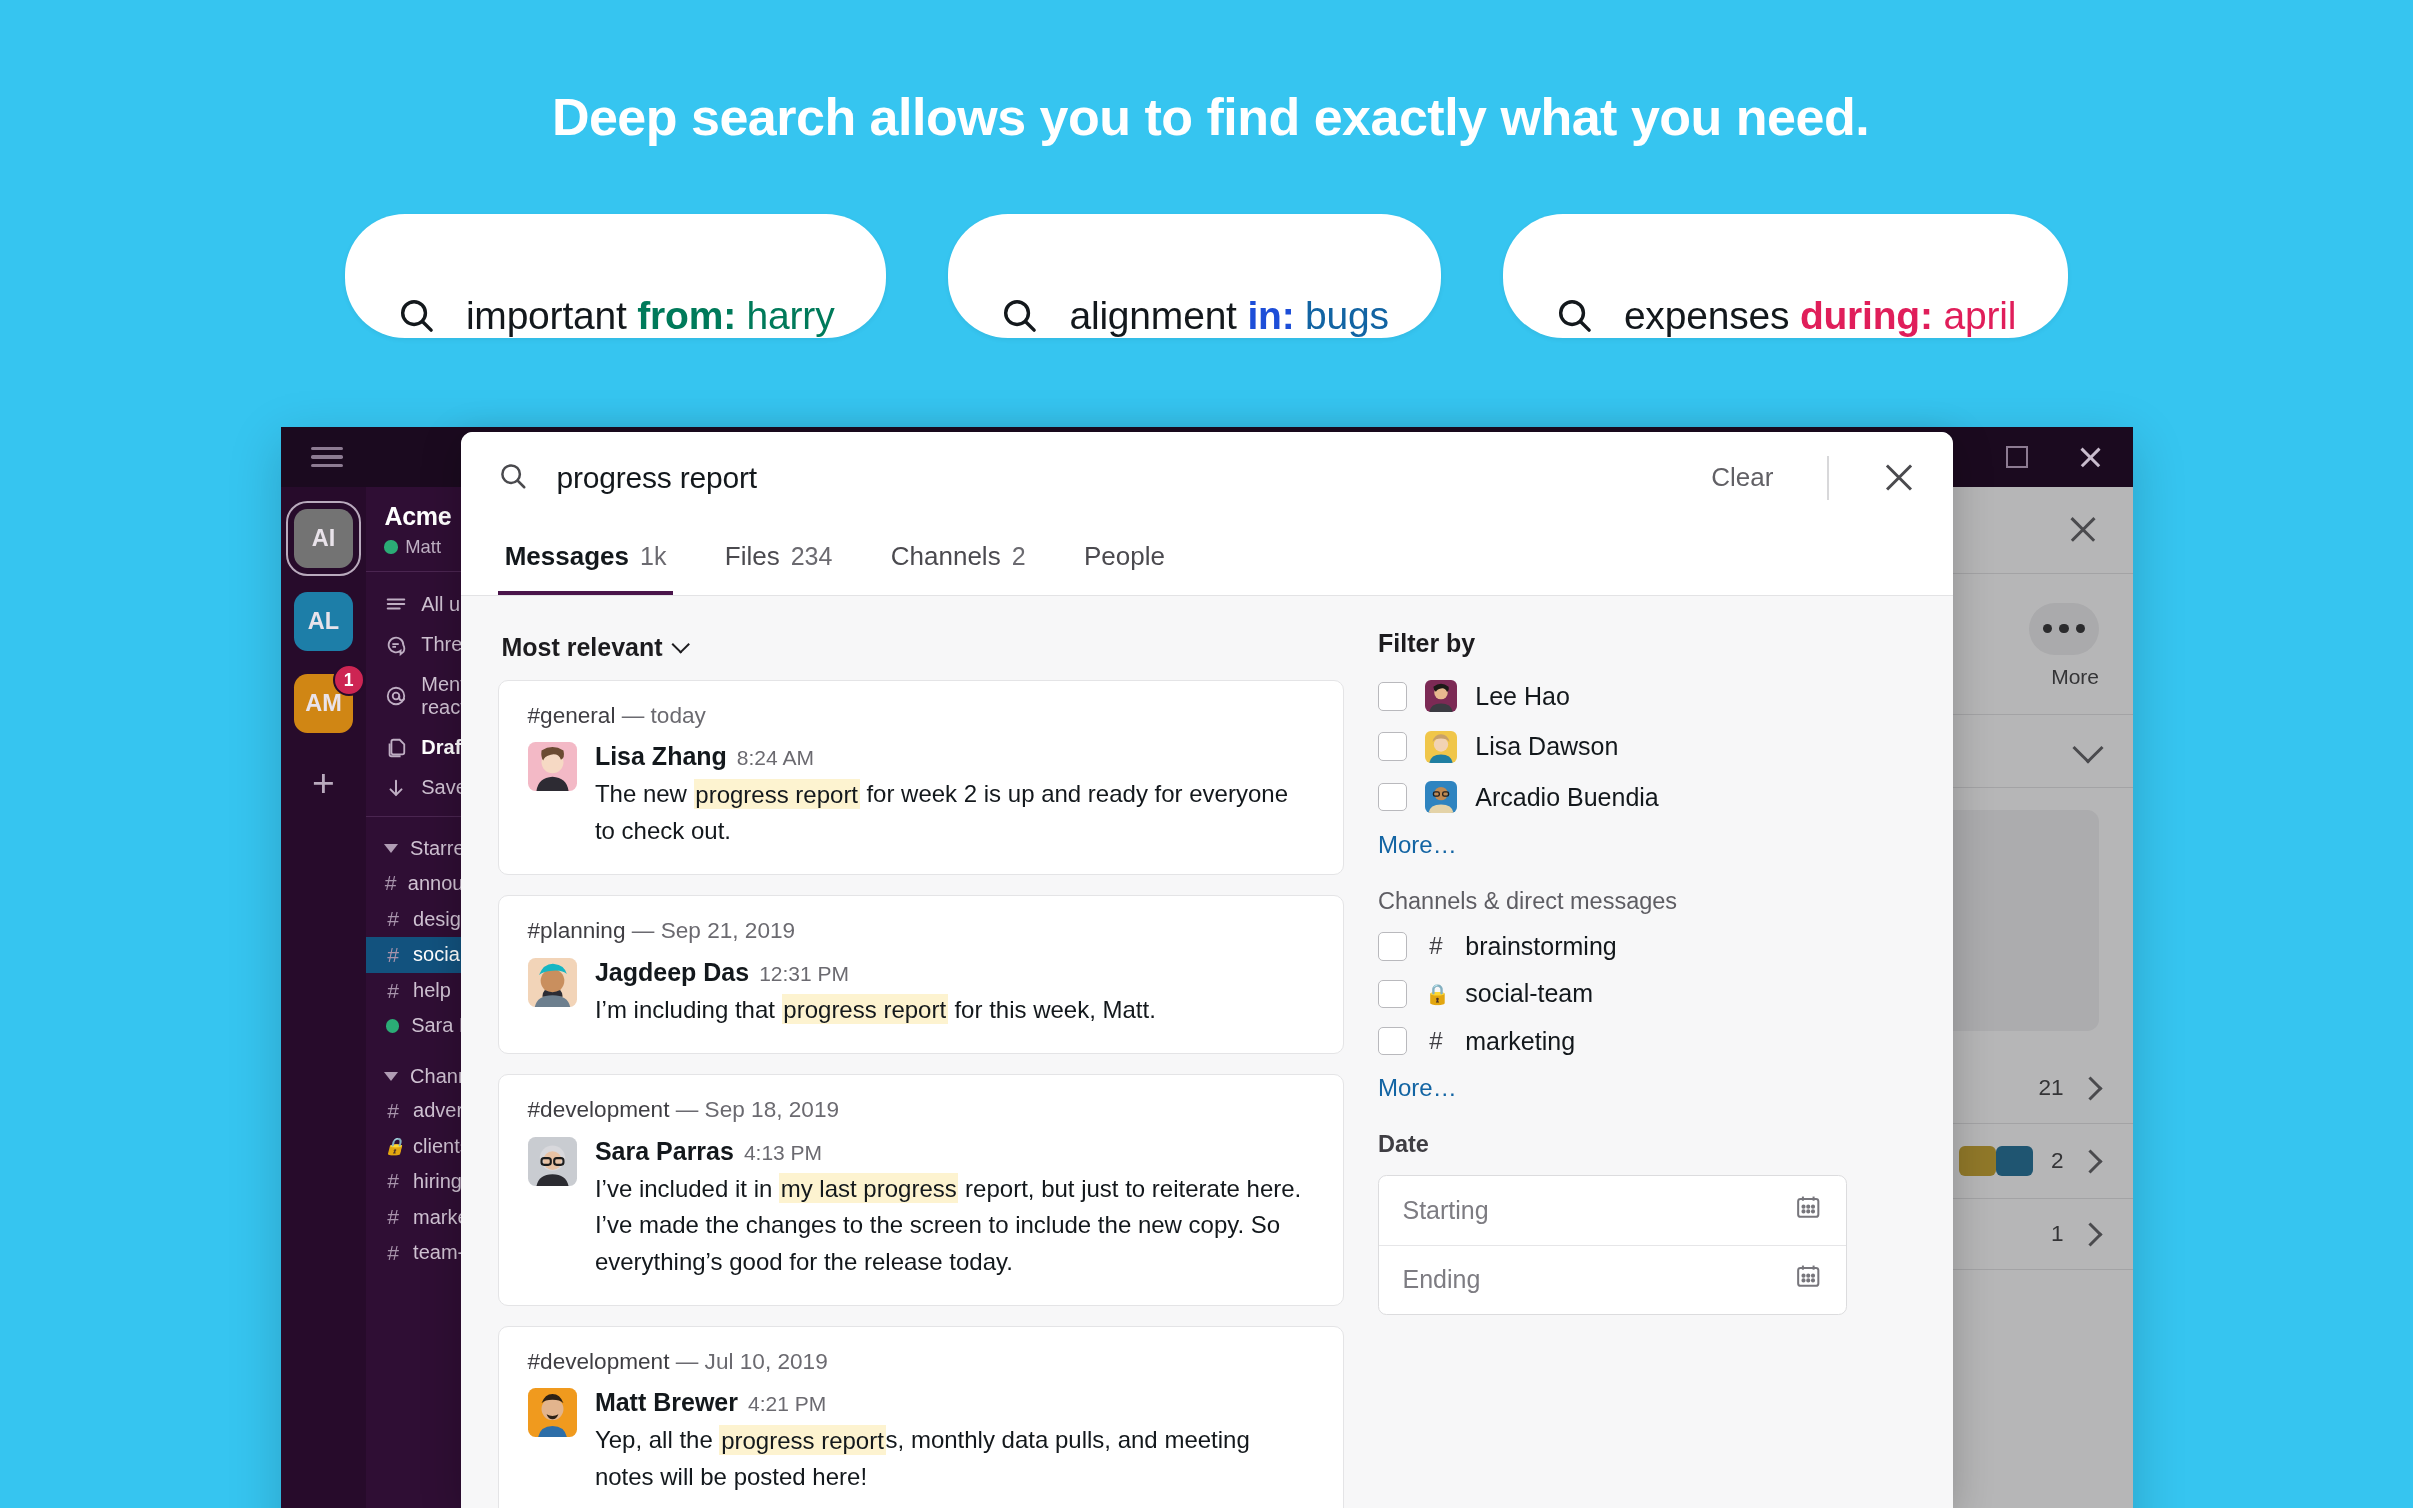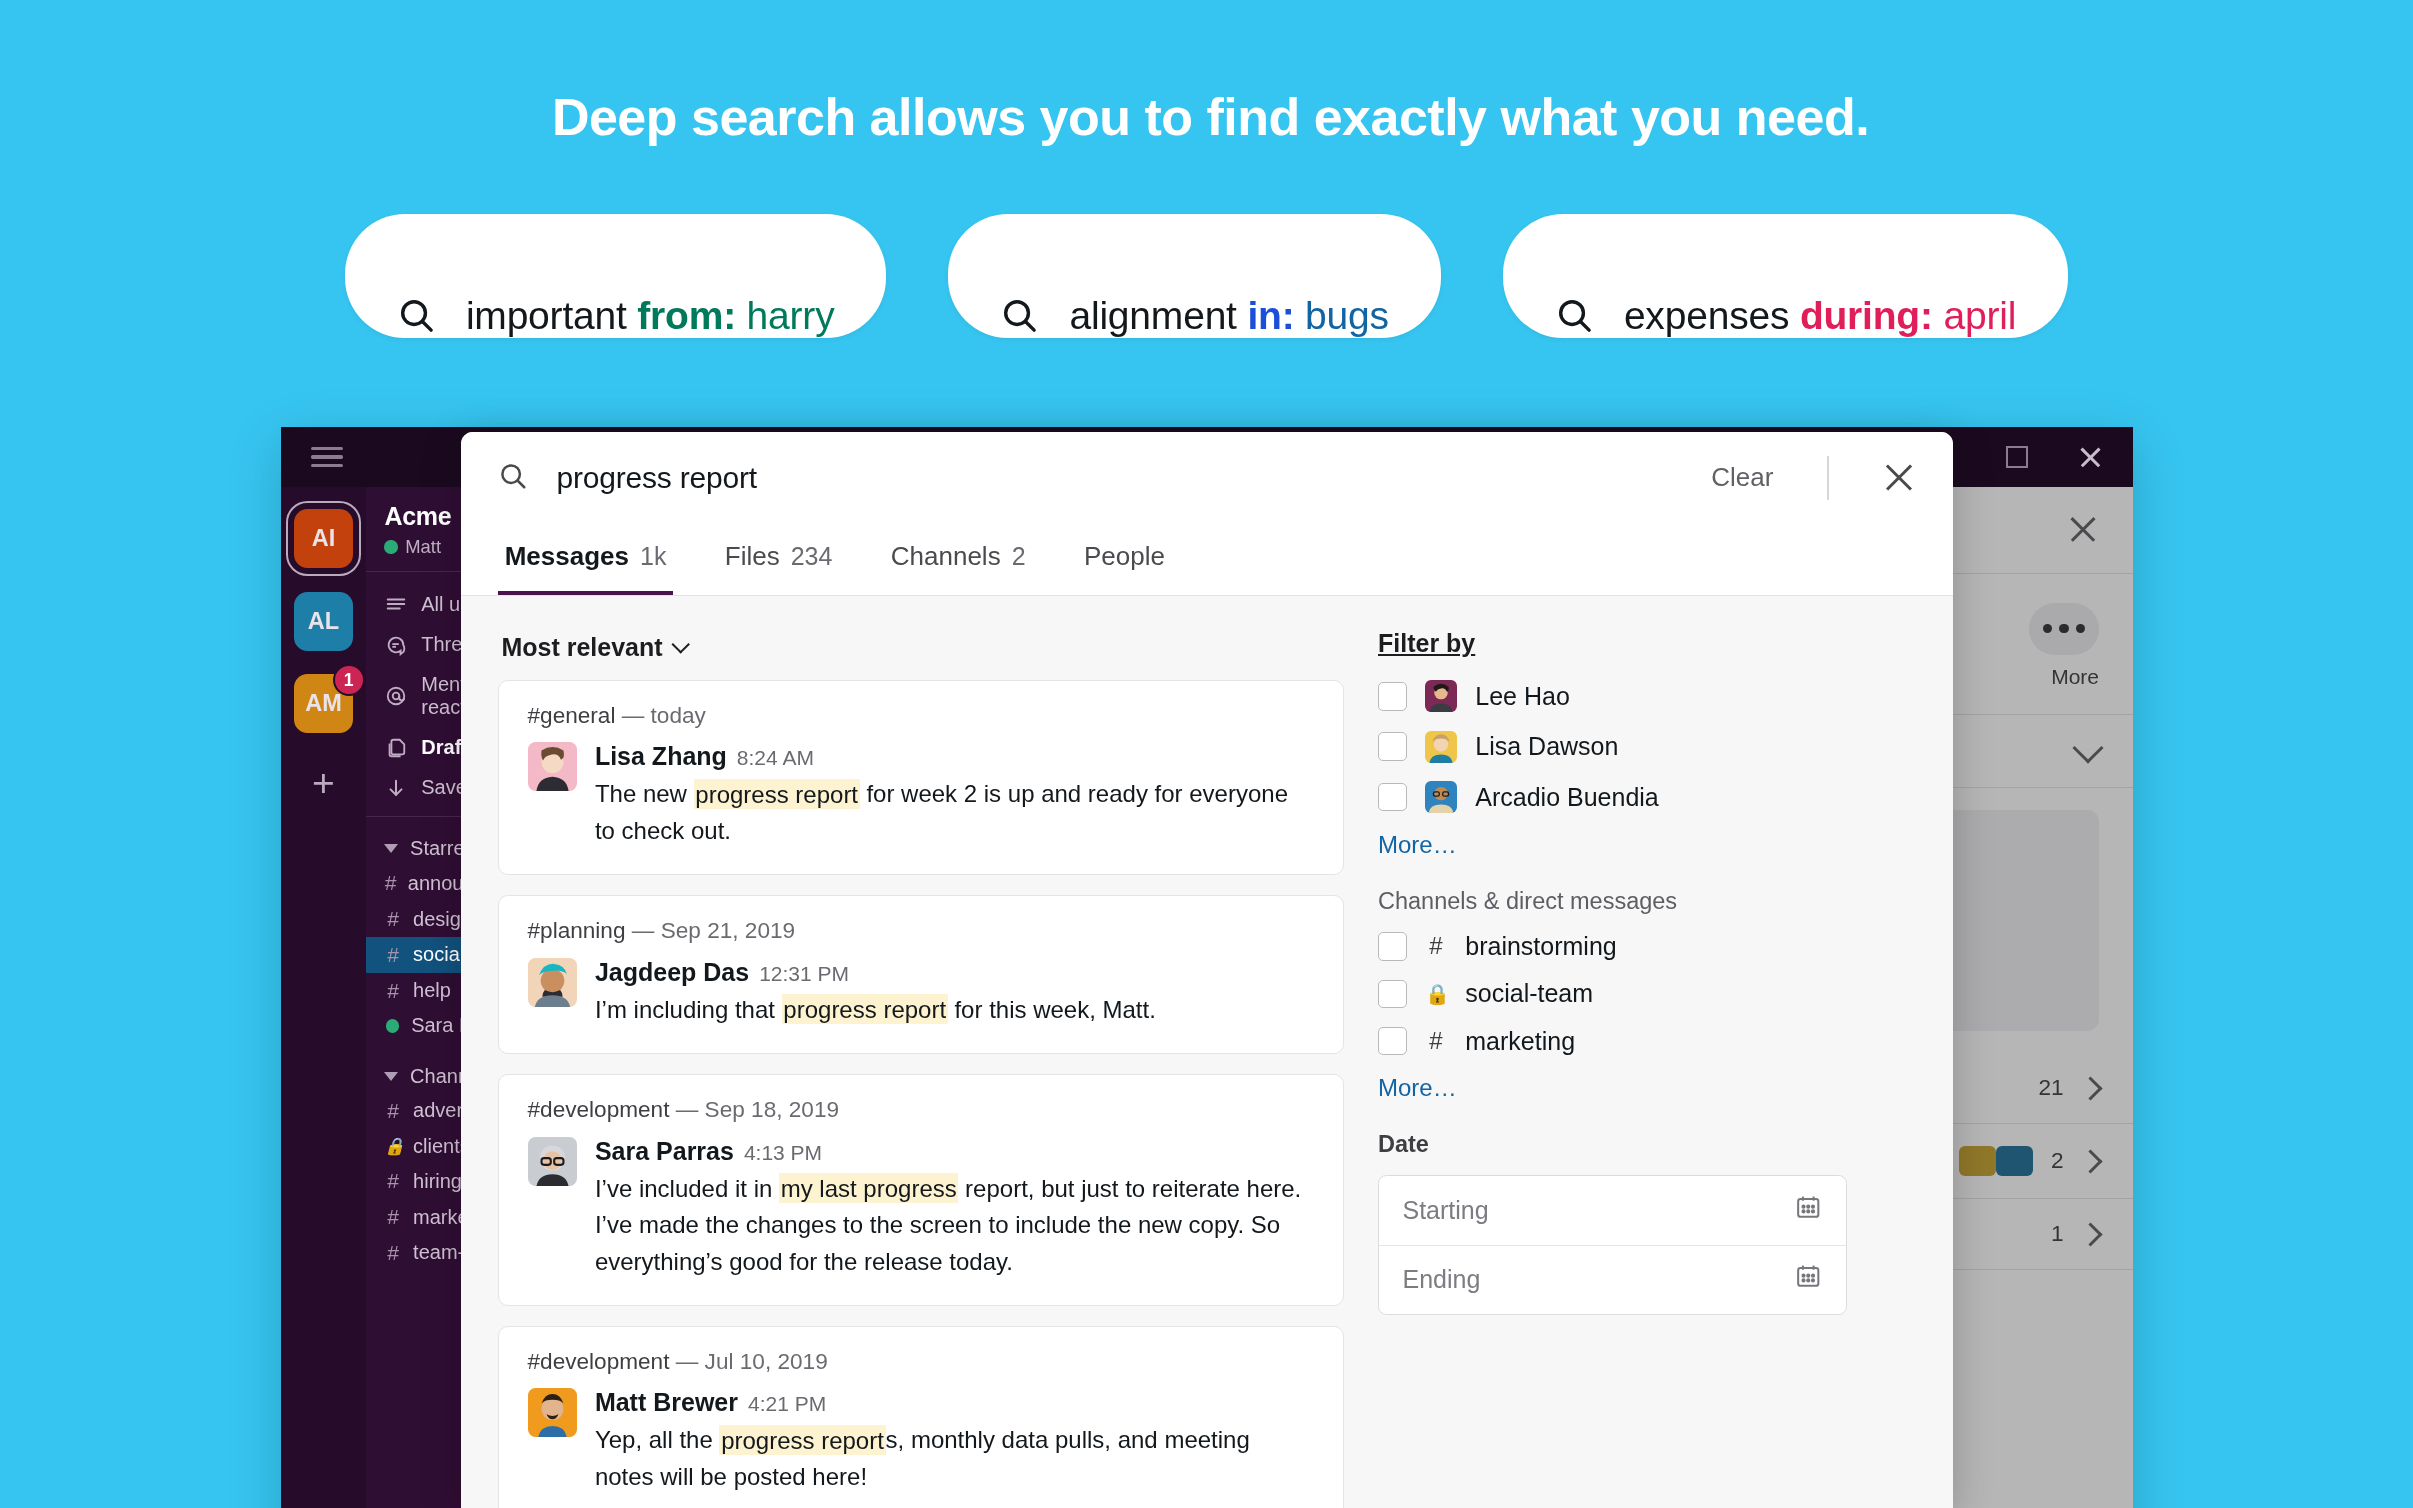--- a/index.html
+++ b/index.html
@@ -156,21 +156,21 @@
   .res-meta .chan { color:#3f3e43; }
   .res-row { display:flex; gap: 18.4px; }
   .avatar { width: 49px; height: 49px; border-radius: 7.5px; flex:0 0 49px; overflow:hidden; position:relative; }
   .res-main { flex:1; }
   .res-name { font-size: 25px; font-weight: bold; color:#13181c; }
   .res-time { font-size: 21px; color:#6b6a70; margin-left: 10px; font-weight: normal; }
   .res-text { font-size: 24px; color:#13181c; line-height: 1.52; margin-top: 5px; }
   .hl { background:#fdf3d0; padding: 1.7px 1.7px; }
 
   .m-right { width: 469px; flex: 0 0 469px; padding-top: 5px; }
-  .f-title { font-size: 25px; font-weight: bold; color:#1d1c1f; margin-bottom: 22px; text-decoration: underline; }
+  .f-title { font-size: 25px; font-weight: bold; color:#1d1c1f; margin-bottom: 22px; }
   .f-sec-title { font-size: 23.5px; color:#5e5d63; margin: 28.5px 0 17px; }
   .f-row { display:flex; align-items:center; gap: 18.4px; margin-bottom: 18.4px; }
   .cbox { width: 28.5px; height: 28.5px; border:1.7px solid #b9b9bd; border-radius:5px; background:#fff; flex:0 0 28.5px; }
   .f-av { width: 32px; height: 32px; border-radius:5.9px; flex:0 0 32px; overflow:hidden; }
   .f-label { font-size: 25px; color:#13181c; }
   .f-hash { font-size: 24px; color:#3f3e43; width: 22px; text-align:center; }
   .f-lock { font-size: 20px; color:#3f3e43; width: 22px; text-align:center; }
   .f-more { font-size: 24px; color:#1264a3; margin-top: 3.4px; }
   .date-box { border:0.8px solid #dcdcde; border-radius: 8.4px; background:#fff; margin-top: 8.4px; }
   .date-field { height: 69px; display:flex; align-items:center; justify-content:space-between; padding: 0 23.5px; font-size:25px; color:#7d7c82; }
@@ -236,21 +236,21 @@
       </div>
     <div class="win-ctrls">
       <div class="win-sq"></div>
       <div class="win-x"></div>
     </div>
   </div>
 
   <div class="window-body">
 
     <div class="rail">
-      <div class="ws ws-active" style="background:#c2410c">
+      <div class="ws ws-active" style="background:#737373">
         <span>AI</span>
       </div>
       <div class="ws" style="background:#1d7ea8">
         <span>AL</span>
       </div>
       <div class="ws" style="background:#d08614">
         <span>AM</span>
         <span class="ws-badge">1</span>
       </div>
       <div class="ws-plus">+</div>

